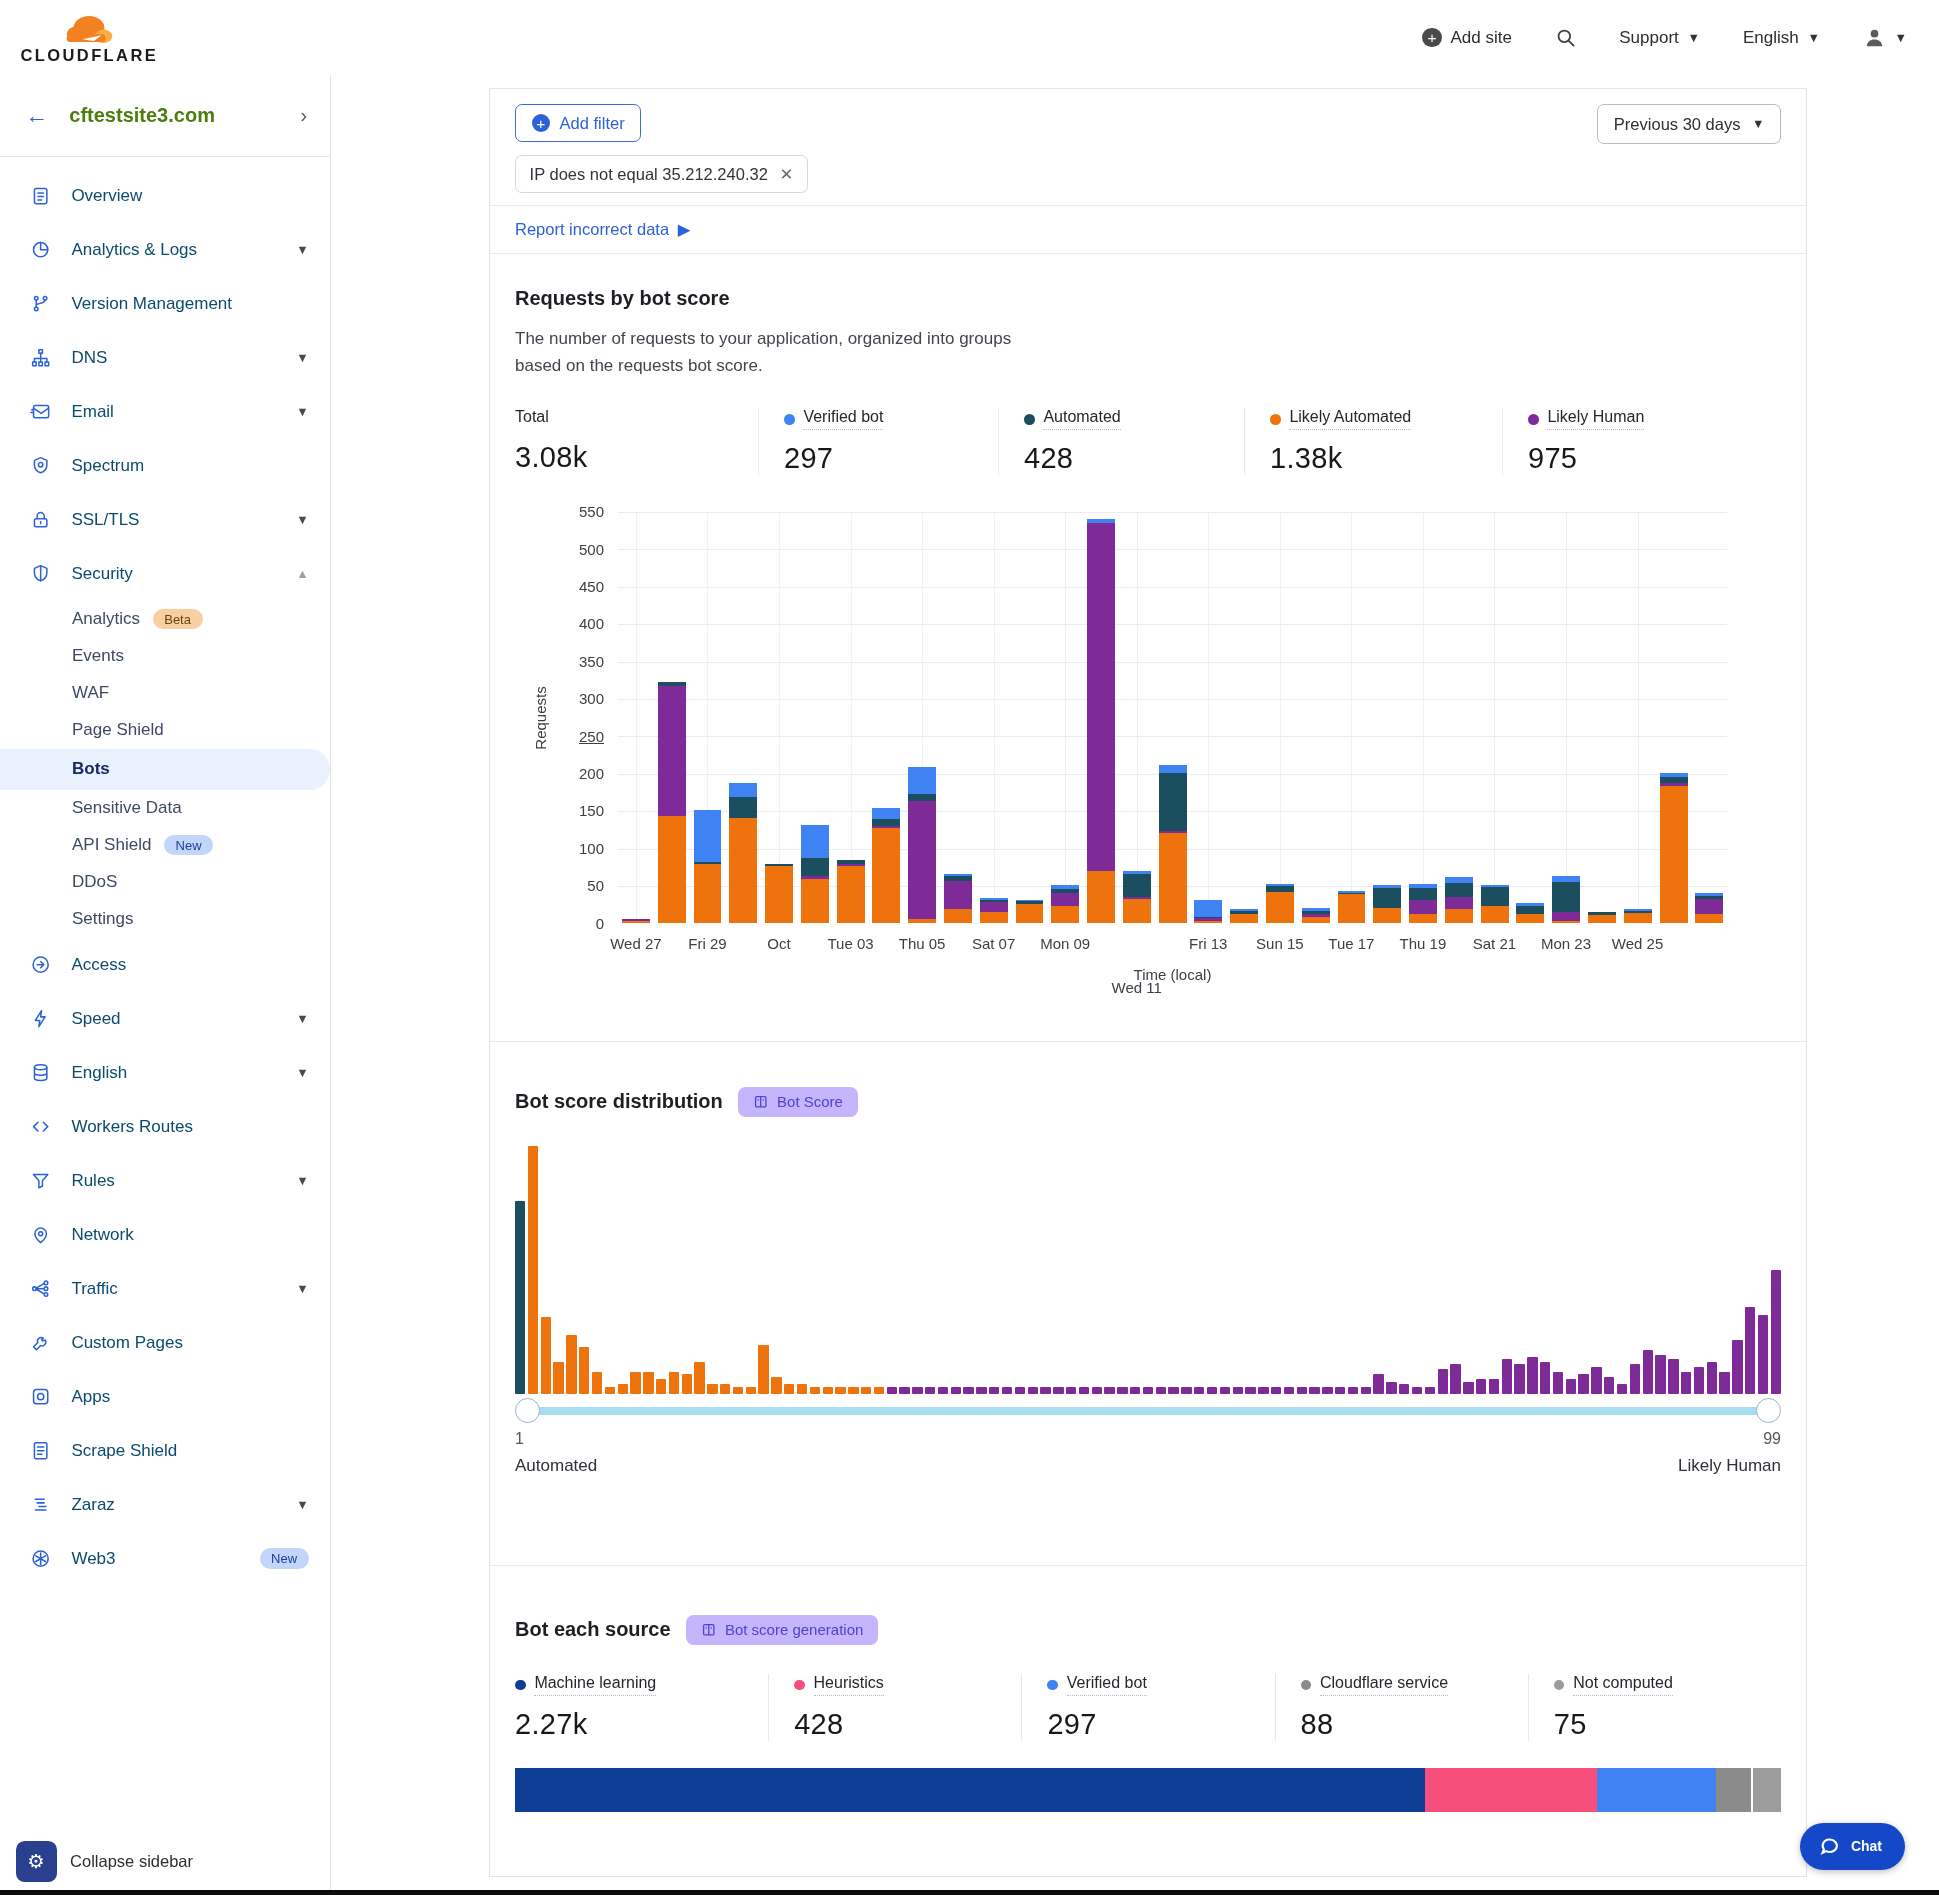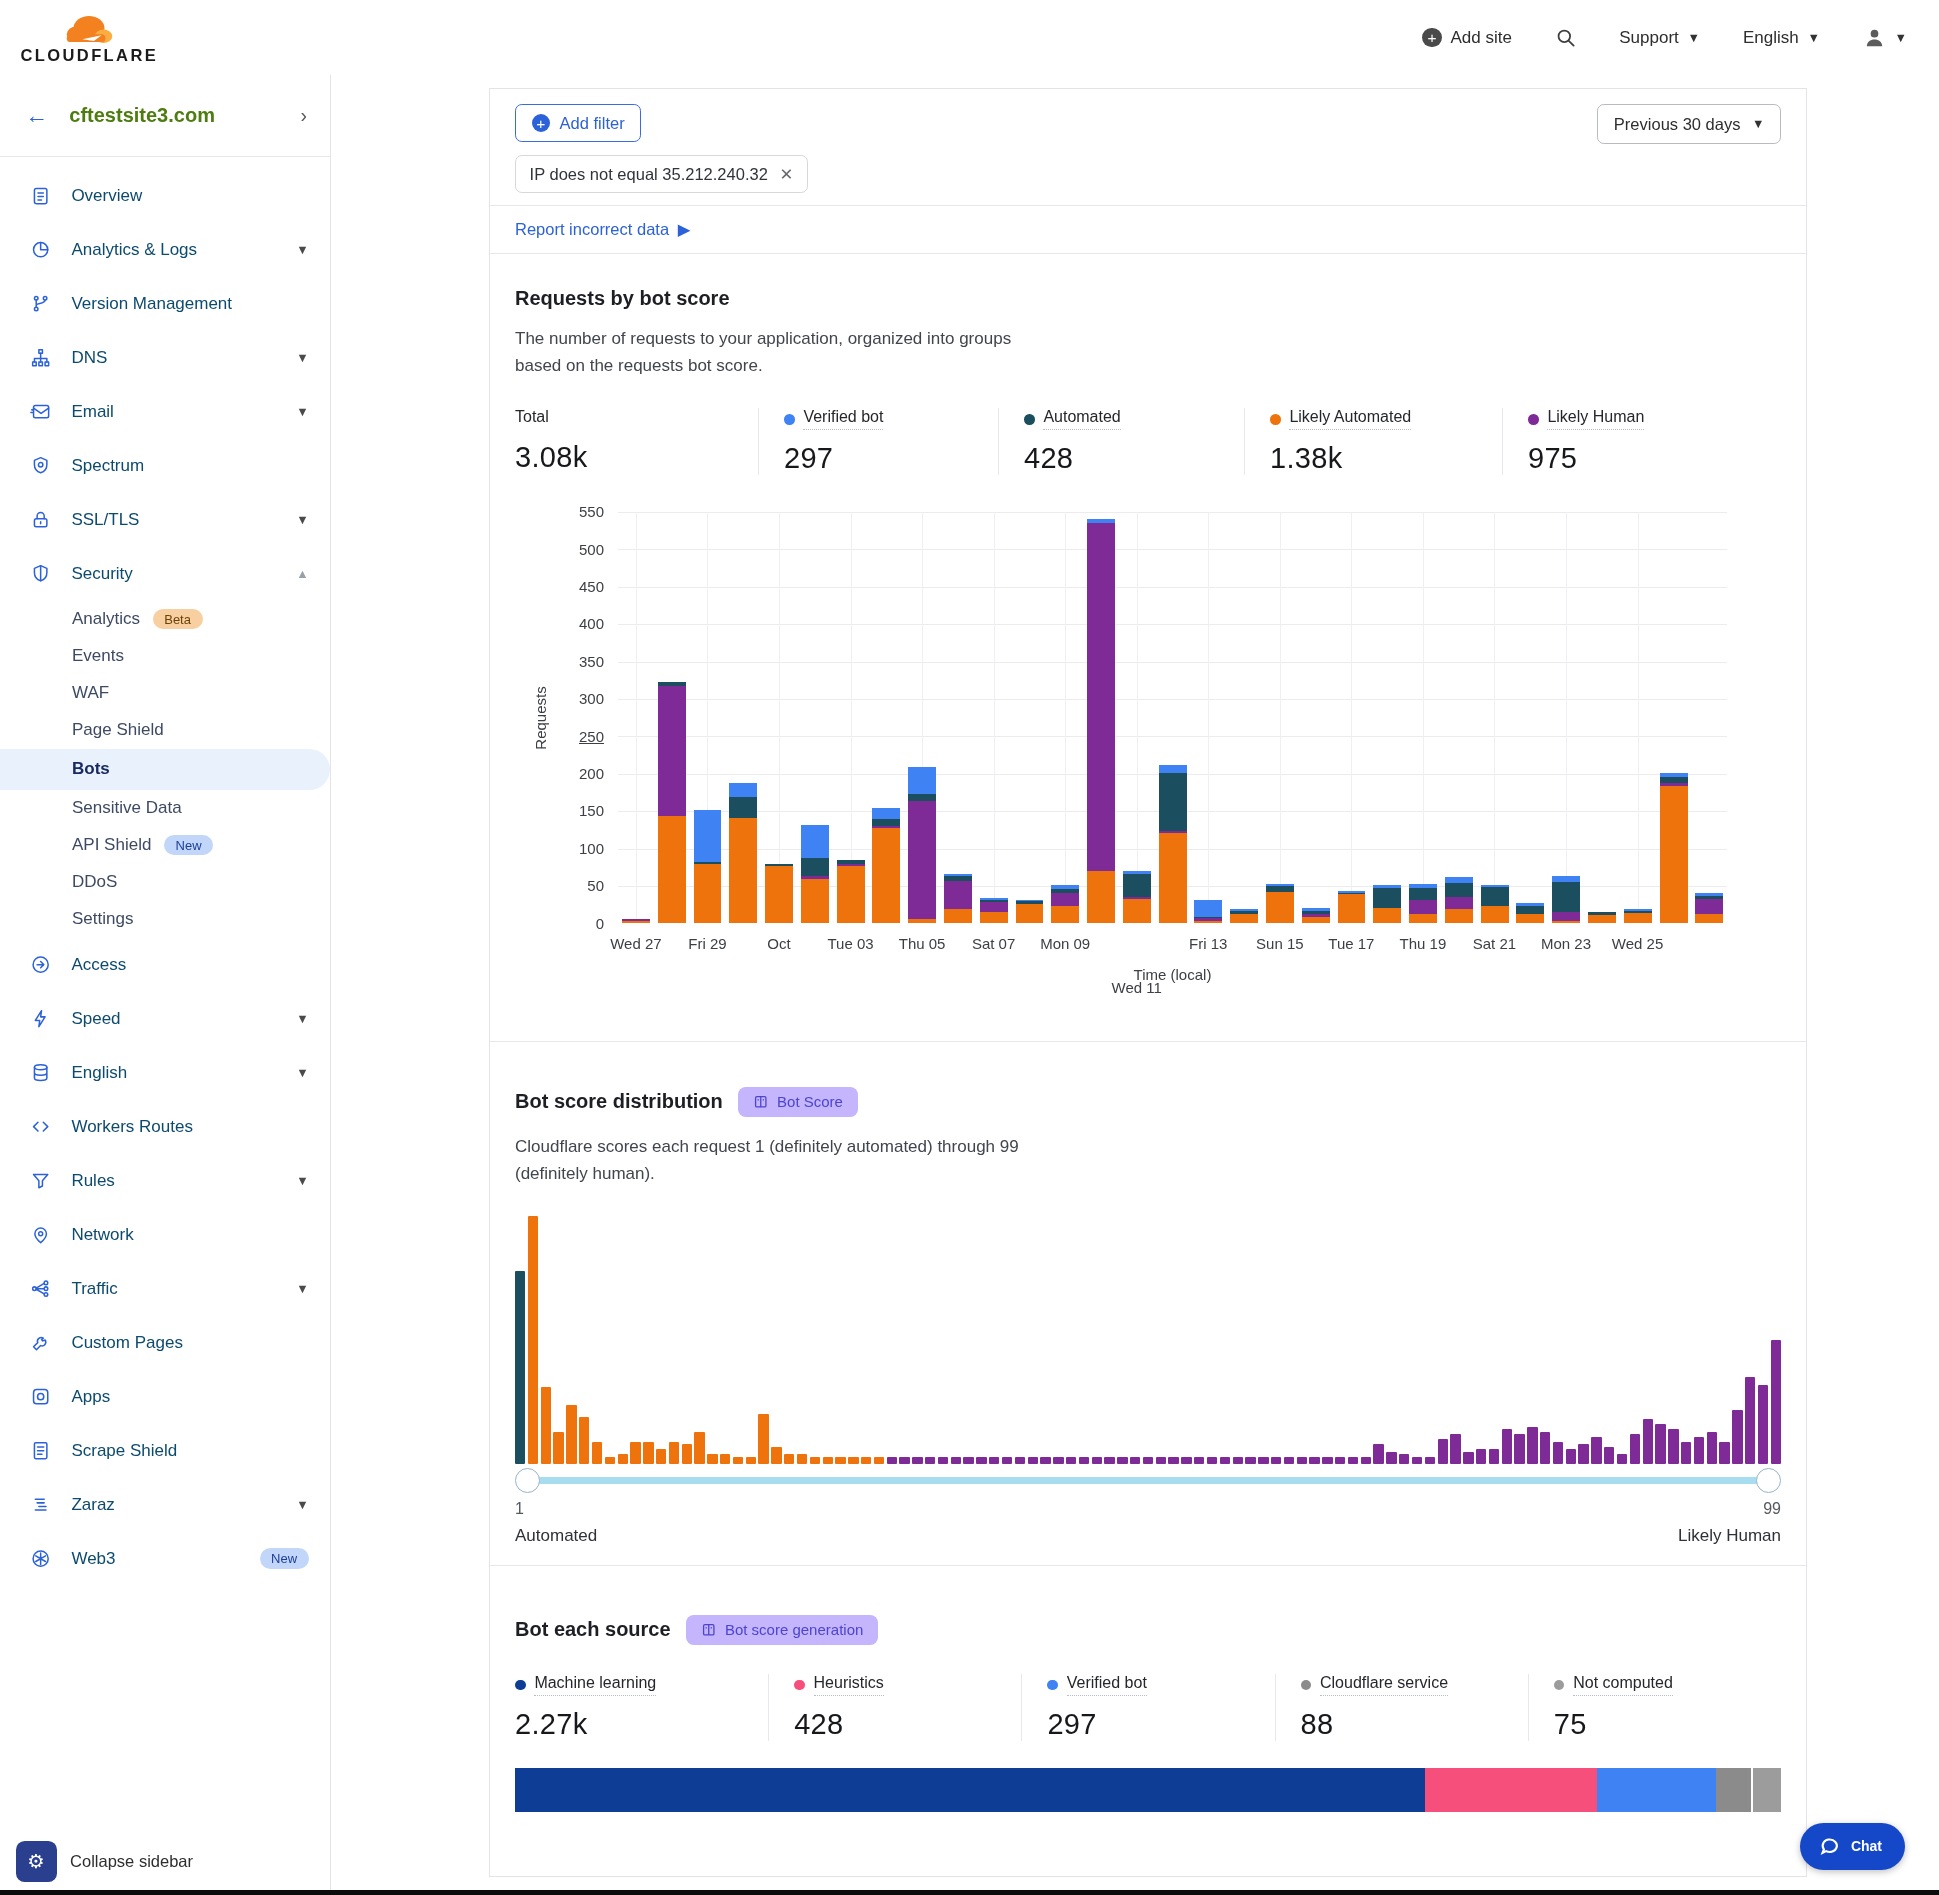--- a/index.html
+++ b/index.html
@@ -739,21 +739,20 @@
           <div class="title-row">
             <h2 class="card-title">Bot score distribution</h2>
             <span class="kbadge">
               <svg width="15.5" height="15.5" viewBox="0 0 24 24" fill="none" stroke="#4c44cf" stroke-width="2">
                   <rect x="4" y="4" width="16" height="16" rx="2"></rect>
                   <path d="M12 4v16M7 9h2M15 9h2"></path>
                 </svg>
               <span>Bot Score</span>
             </span>
           </div>
-          <div class="card-desc">Cloudflare scores each request 1 (definitely automated) through 99 (definitely human).</div>
           <div class="hist" id="histogram">
               <div class="hbar" style="height: 78%; background: rgb(27, 78, 95);"></div>
               <div class="hbar" style="height: 100%; background: rgb(238, 115, 13);"></div>
               <div class="hbar" style="height: 31%; background: rgb(238, 115, 13);"></div>
               <div class="hbar" style="height: 13%; background: rgb(238, 115, 13);"></div>
               <div class="hbar" style="height: 24%; background: rgb(238, 115, 13);"></div>
               <div class="hbar" style="height: 19%; background: rgb(238, 115, 13);"></div>
               <div class="hbar" style="height: 9%; background: rgb(238, 115, 13);"></div>
               <div class="hbar" style="height: 3%; background: rgb(238, 115, 13);"></div>
               <div class="hbar" style="height: 4%; background: rgb(238, 115, 13);"></div>

